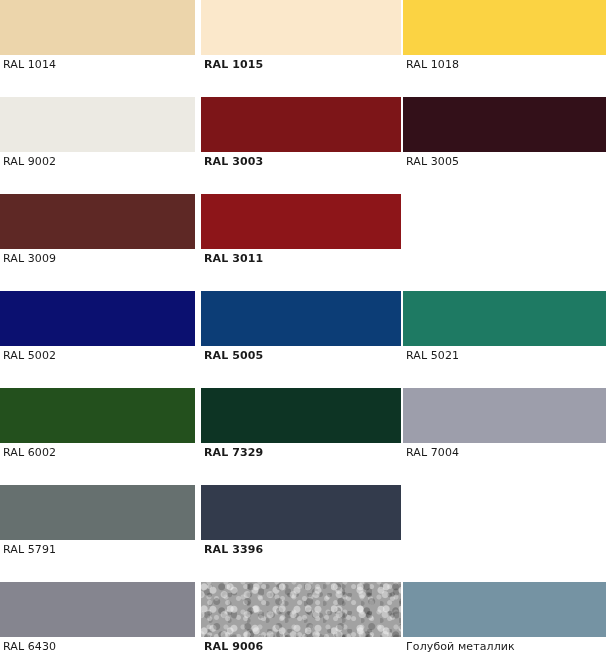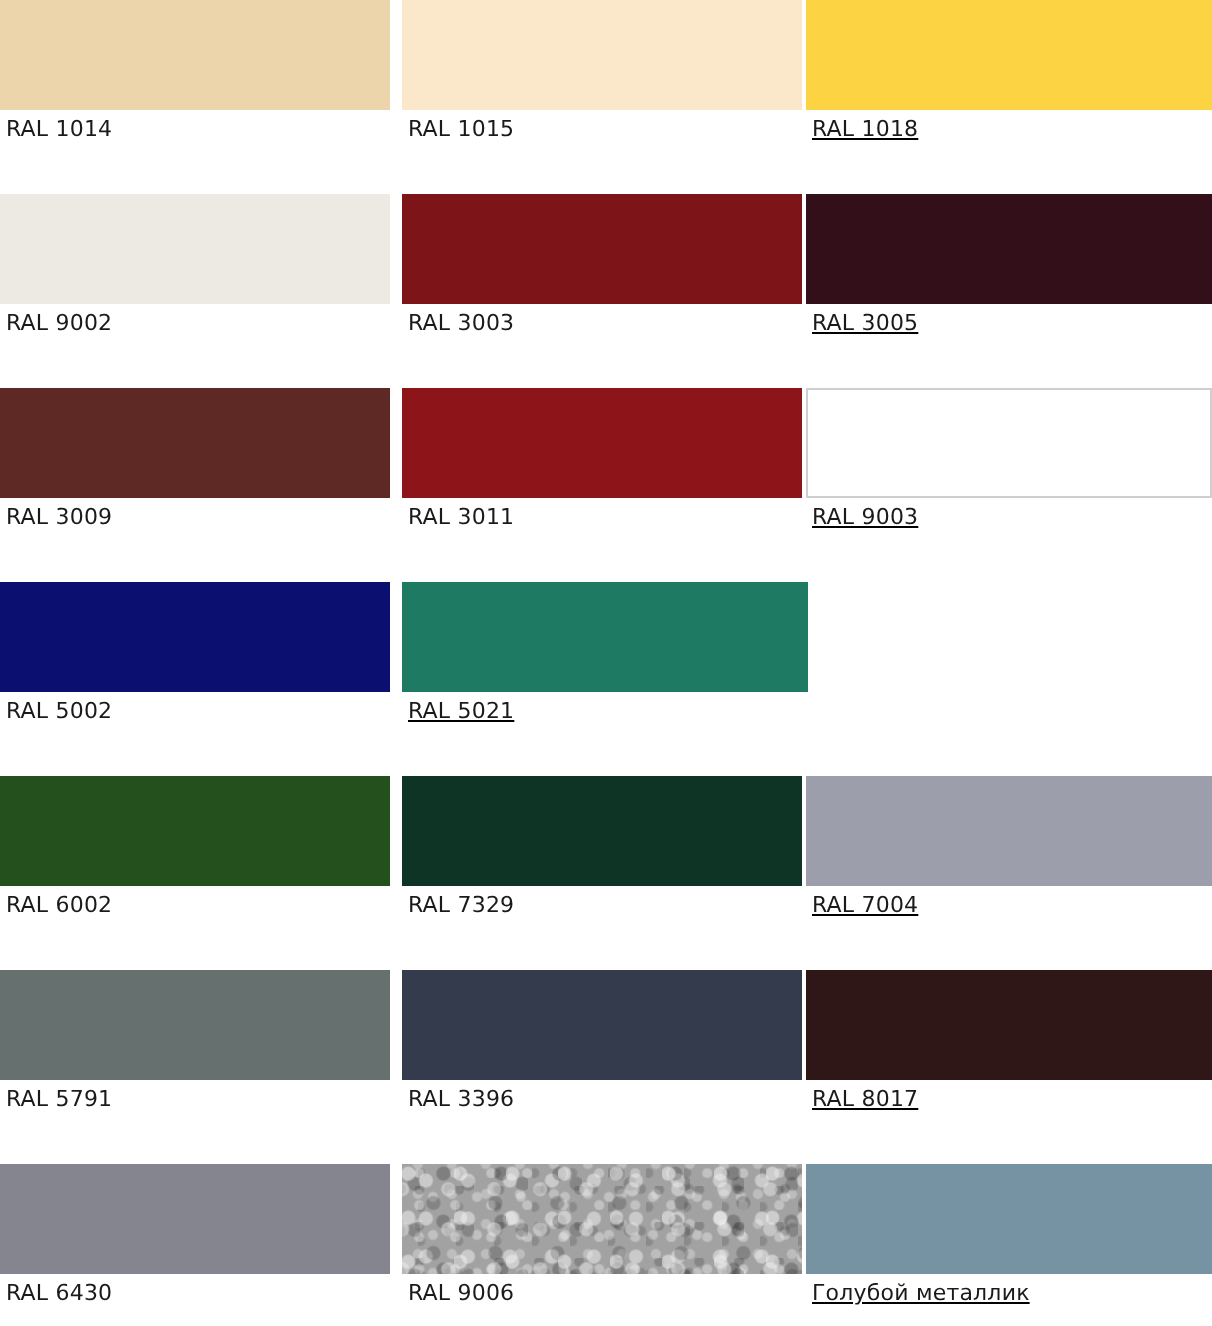--- a/index.html
+++ b/index.html
@@ -29,22 +29,22 @@
   }
 
   .swatch-cell {
     box-sizing: border-box;
     display: flex;
     flex-direction: column;
     justify-content: flex-start;
   }
 
   .swatch-cell.col-1 { width: 195px; margin-right: 6px; }
-  .swatch-cell.col-2 { width: 200px; margin-right: 2px; }
-  .swatch-cell.col-3 { width: 203px; text-decoration: underline; }
+  .swatch-cell.col-2 { width: 200px; margin-right: 2px; font-weight: bold; }
+  .swatch-cell.col-3 { width: 203px; }
 
   .swatch-chip {
     width: 100%;
     height: 55px;
     box-sizing: border-box;
     position: relative;
     overflow: hidden;
   }
 
   .swatch-chip.bordered {
@@ -121,29 +121,29 @@
     </div>
     <div class="swatch-row">
       <div class="swatch-cell col-1">
         <div class="swatch-chip" title="RAL 3009" style="background-color: rgb(94, 40, 37);"></div>
         <div class="swatch-label">RAL 3009</div>
       </div>
       <div class="swatch-cell col-2">
         <div class="swatch-chip" title="RAL 3011" style="background-color: rgb(141, 21, 25);"></div>
         <div class="swatch-label">RAL 3011</div>
       </div>
-      <div class="swatch-cell col-3">
-        <div class="swatch-chip bordered" title="RAL 9003" style="background-color: rgb(255, 255, 255);"></div>
-        <div class="swatch-label">RAL 9003</div>
-      </div>
     </div>
     <div class="swatch-row">
       <div class="swatch-cell col-1">
         <div class="swatch-chip" title="RAL 5002" style="background-color: rgb(11, 16, 112);"></div>
         <div class="swatch-label">RAL 5002</div>
+      </div>
+      <div class="swatch-cell col-2">
+        <div class="swatch-chip" title="RAL 5005" style="background-color: rgb(12, 61, 118);"></div>
+        <div class="swatch-label">RAL 5005</div>
       </div>
       <div class="swatch-cell col-3">
         <div class="swatch-chip" title="RAL 5021" style="background-color: rgb(30, 122, 99);"></div>
         <div class="swatch-label">RAL 5021</div>
       </div>
     </div>
     <div class="swatch-row">
       <div class="swatch-cell col-1">
         <div class="swatch-chip" title="RAL 6002" style="background-color: rgb(35, 80, 29);"></div>
         <div class="swatch-label">RAL 6002</div>
@@ -159,24 +159,20 @@
     </div>
     <div class="swatch-row">
       <div class="swatch-cell col-1">
         <div class="swatch-chip" title="RAL 7005" style="background-color: rgb(102, 112, 111);"></div>
         <div class="swatch-label">RAL 5791</div>
       </div>
       <div class="swatch-cell col-2">
         <div class="swatch-chip" title="RAL 7024" style="background-color: rgb(51, 59, 76);"></div>
         <div class="swatch-label">RAL 3396</div>
       </div>
-      <div class="swatch-cell col-3">
-        <div class="swatch-chip" title="RAL 8017" style="background-color: rgb(46, 23, 22);"></div>
-        <div class="swatch-label">RAL 8017</div>
-      </div>
     </div>
     <div class="swatch-row">
       <div class="swatch-cell col-1">
         <div class="swatch-chip" title="RAL 9010" style="background-color: rgb(133, 133, 143);"></div>
         <div class="swatch-label">RAL 6430</div>
       </div>
       <div class="swatch-cell col-2">
         <div class="swatch-chip textured" title="RAL 9006" style="background-color: rgb(162, 162, 162);"></div>
         <div class="swatch-label">RAL 9006</div>
       </div>

